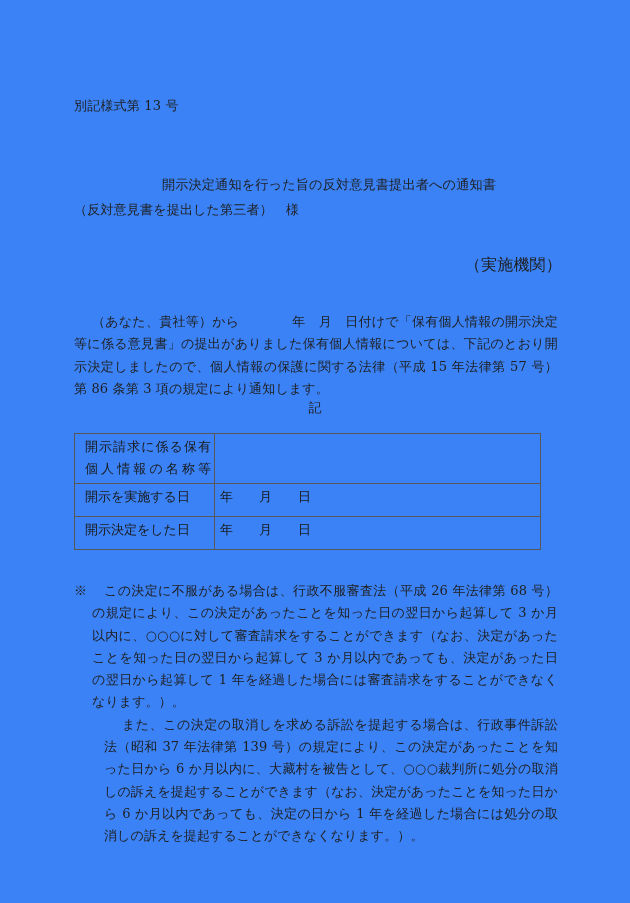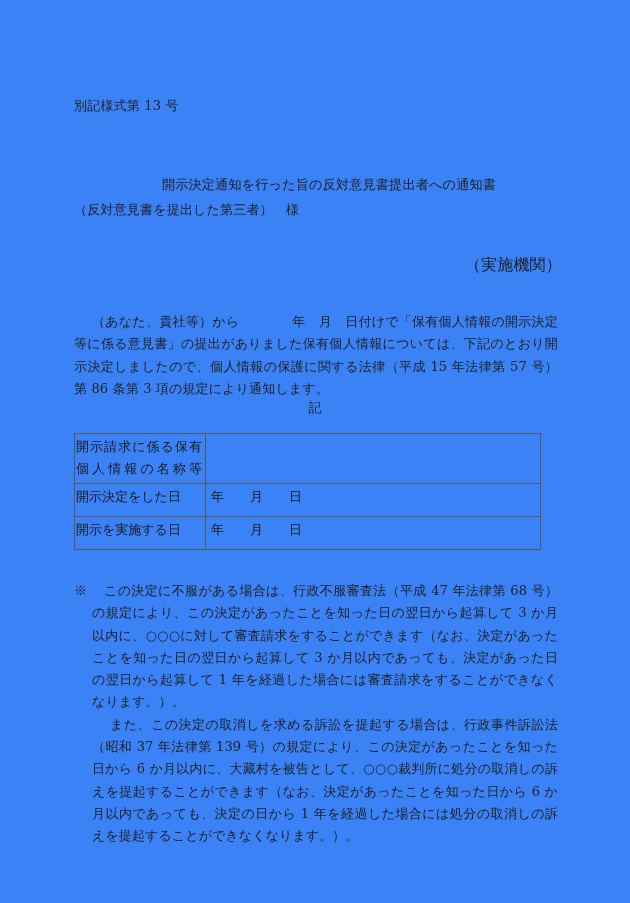--- a/index.html
+++ b/index.html
@@ -114,21 +114,21 @@
   }
   .form-table td {
     border: 1px solid #585858;
     padding: 0;
     vertical-align: top;
     font-size: 13px;
     line-height: 22px;
   }
   .form-table td.label {
     width: 126px;
-    padding: 2px 3px 3px 1px;
+    padding: 2px 3px 3px 10px;
   }
   .form-table td.value {
     padding: 2px 4px 3px 5px;
     white-space: pre;
   }
   .lbl-txt {
     display: block;
     text-align: justify;
     text-justify: inter-character;
     text-align-last: justify;
@@ -166,20 +166,21 @@
     display: block;
     text-indent: 12px;
   }
   .note.second {
     padding-left: 18px;
     margin-top: 0;
   }
   .note.second .note-body {
     display: block;
     text-indent: 18px;
+    margin-left: 12px;
   }
 </style>
 </head>
 <body>
 
 <div id="page">
 
   <div class="abs form-no doc-text">別記様式第 13 号</div>
 
 
@@ -196,36 +197,36 @@
   <table class="abs form-table">
     <tbody>
       <tr class="row-tall">
         <td class="label">
           <span class="lbl-txt">開示請求に係る保有個人情報の名称等</span>
         </td>
         <td class="value"></td>
       </tr>
       <tr class="row-short">
         <td class="label">
-          <span class="lbl-txt single">開示決定をした日</span>
+          <span class="lbl-txt single">開示を実施する日</span>
         </td>
         <td class="value">年　　月　　日</td>
       </tr>
       <tr class="row-short">
         <td class="label">
-          <span class="lbl-txt single">開示を実施する日</span>
+          <span class="lbl-txt single">開示決定をした日</span>
         </td>
         <td class="value">年　　月　　日</td>
       </tr>
     </tbody>
   </table>
 
   <div class="abs notes doc-text">
     <div class="note hang">
       <span class="marker">※</span>
-      <span class="note-body">この決定に不服がある場合は、行政不服審査法（平成 47 年法律第 68 号）の規定により、この決定があったことを知った日の翌日から起算して 3 か月以内に、○○○に対して審査請求をすることができます（なお、決定があったことを知った日の翌日から起算して 3 か月以内であっても、決定があった日の翌日から起算して 1 年を経過した場合には審査請求をすることができなくなります。）。</span>
+      <span class="note-body">この決定に不服がある場合は、行政不服審査法（平成 26 年法律第 68 号）の規定により、この決定があったことを知った日の翌日から起算して 3 か月以内に、○○○に対して審査請求をすることができます（なお、決定があったことを知った日の翌日から起算して 3 か月以内であっても、決定があった日の翌日から起算して 1 年を経過した場合には審査請求をすることができなくなります。）。</span>
     </div>
     <div class="note second">
       <span class="note-body">また、この決定の取消しを求める訴訟を提起する場合は、行政事件訴訟法（昭和 37 年法律第 139 号）の規定により、この決定があったことを知った日から 6 か月以内に、大藏村を被告として、○○○裁判所に処分の取消しの訴えを提起することができます（なお、決定があったことを知った日から 6 か月以内であっても、決定の日から 1 年を経過した場合には処分の取消しの訴えを提起することができなくなります。）。</span>
     </div>
   </div>
 
 </div>
 
 </body></html>

